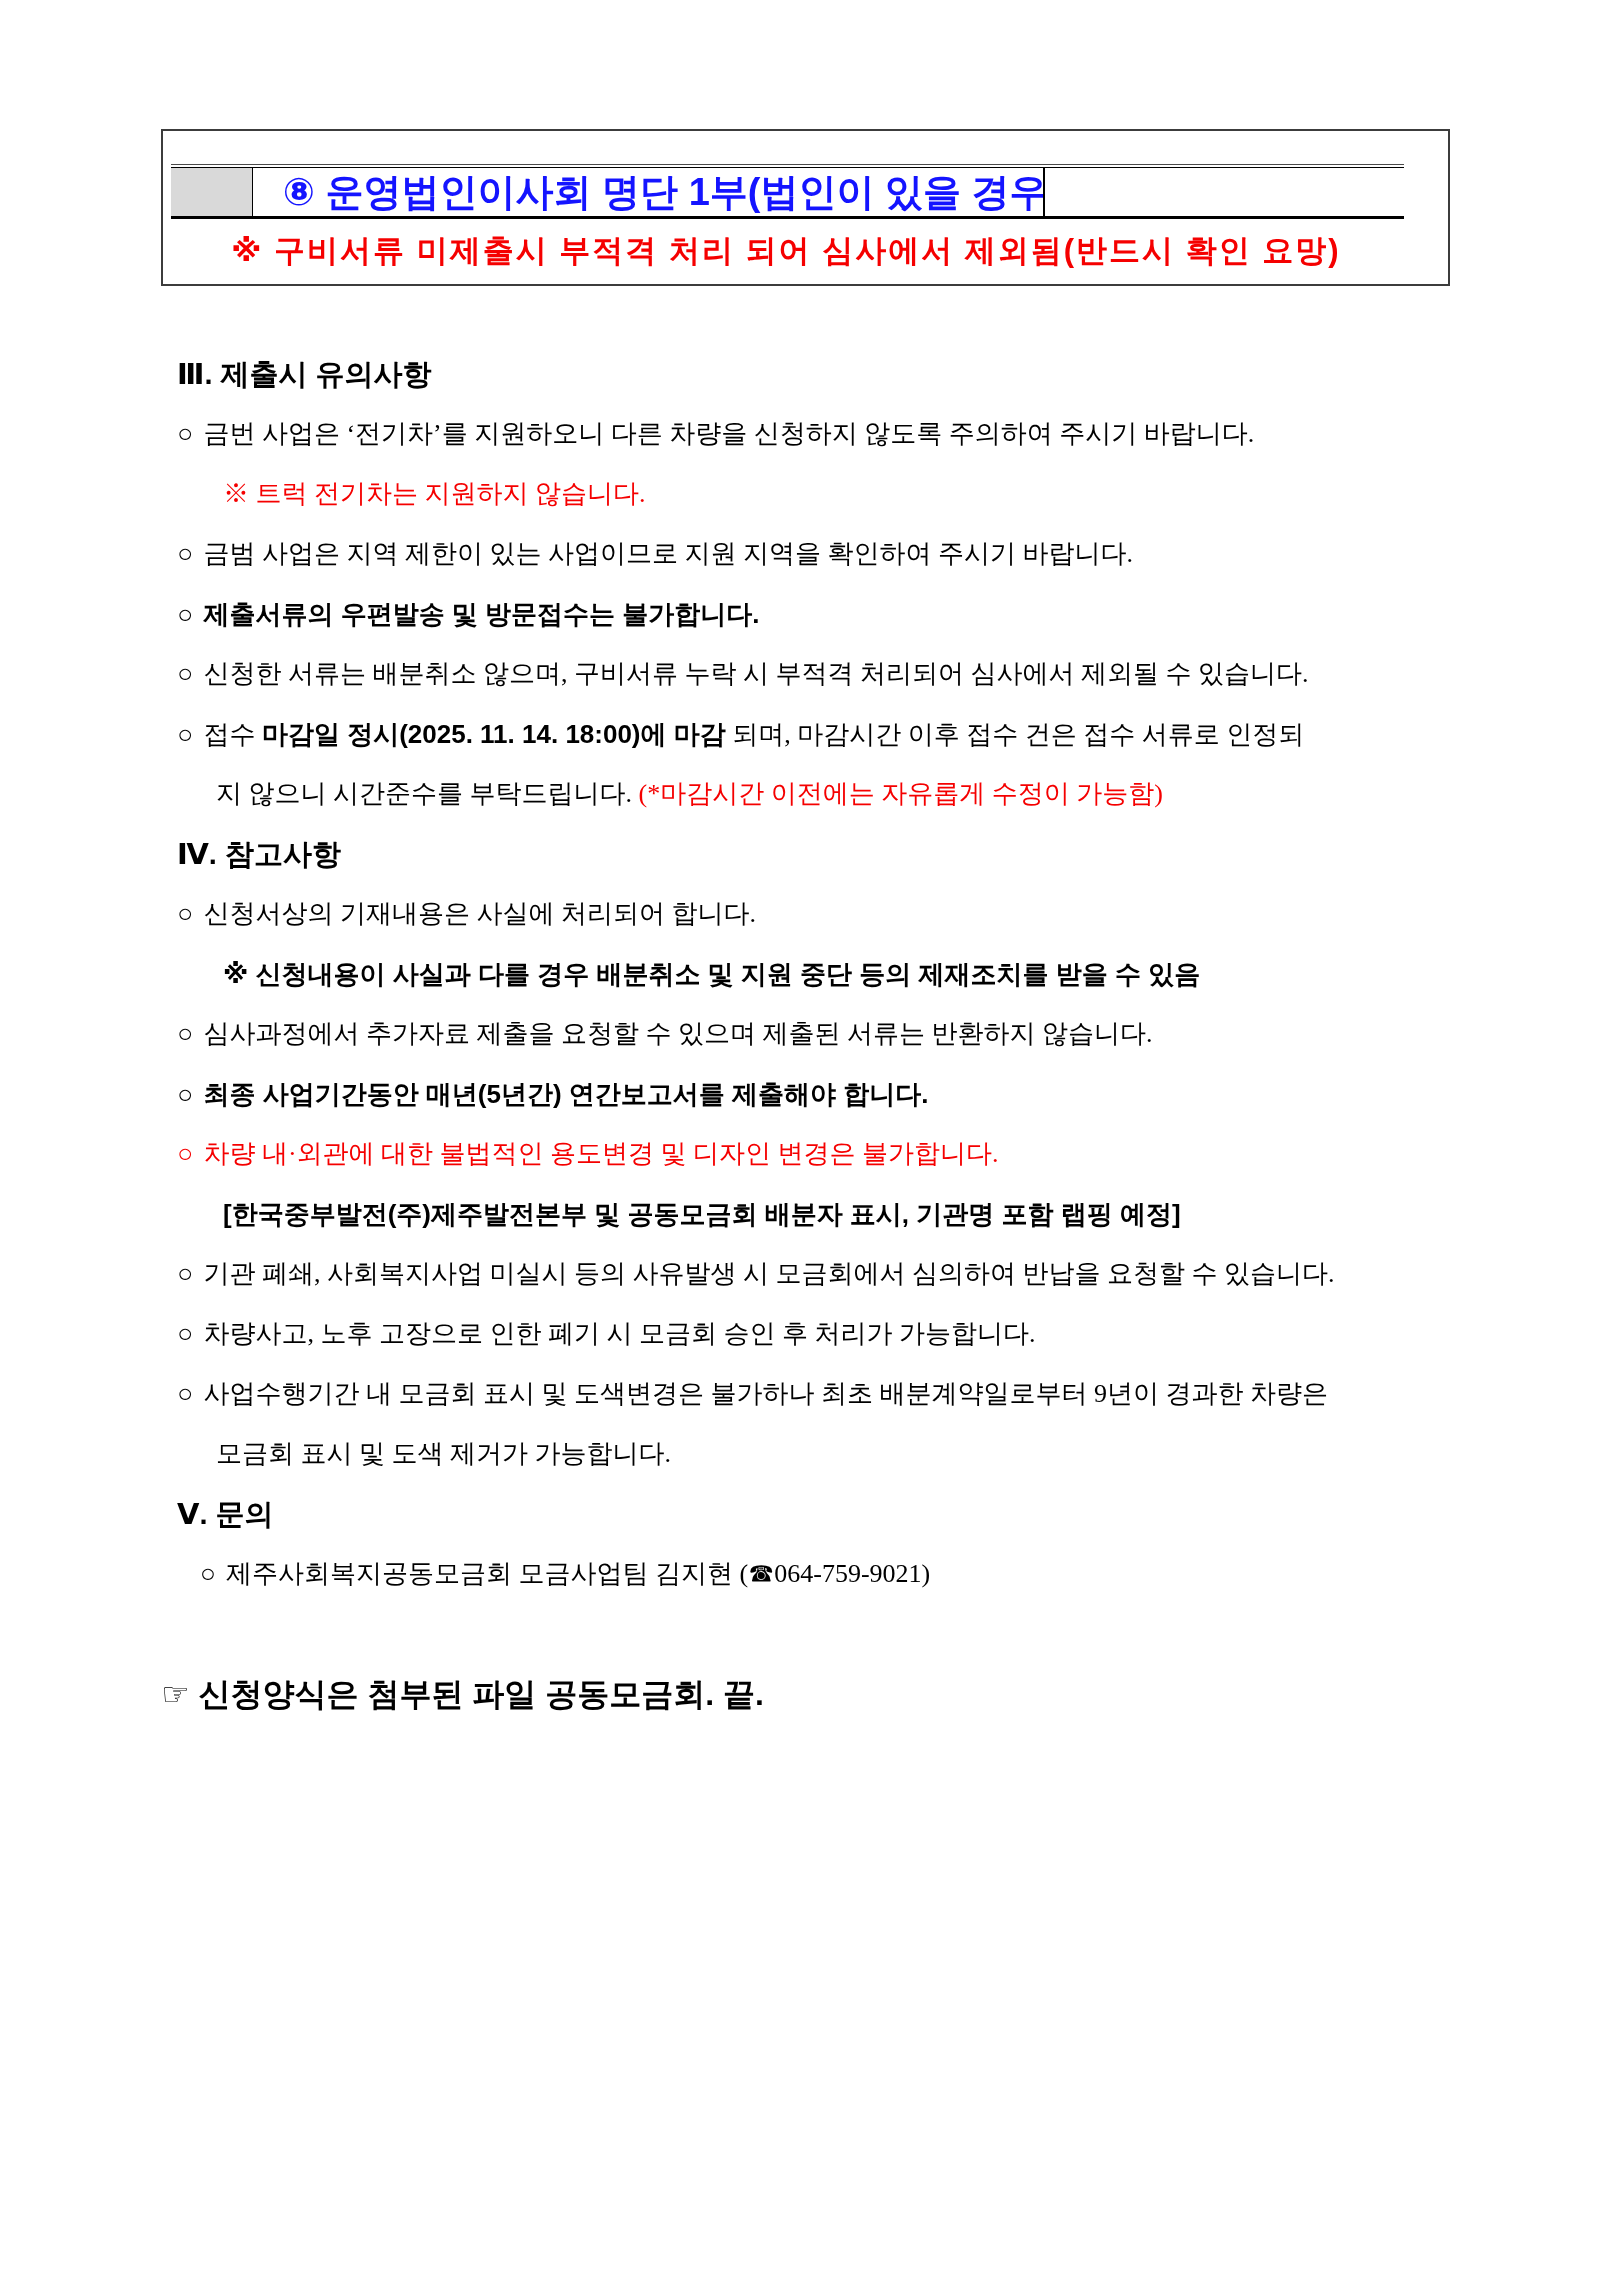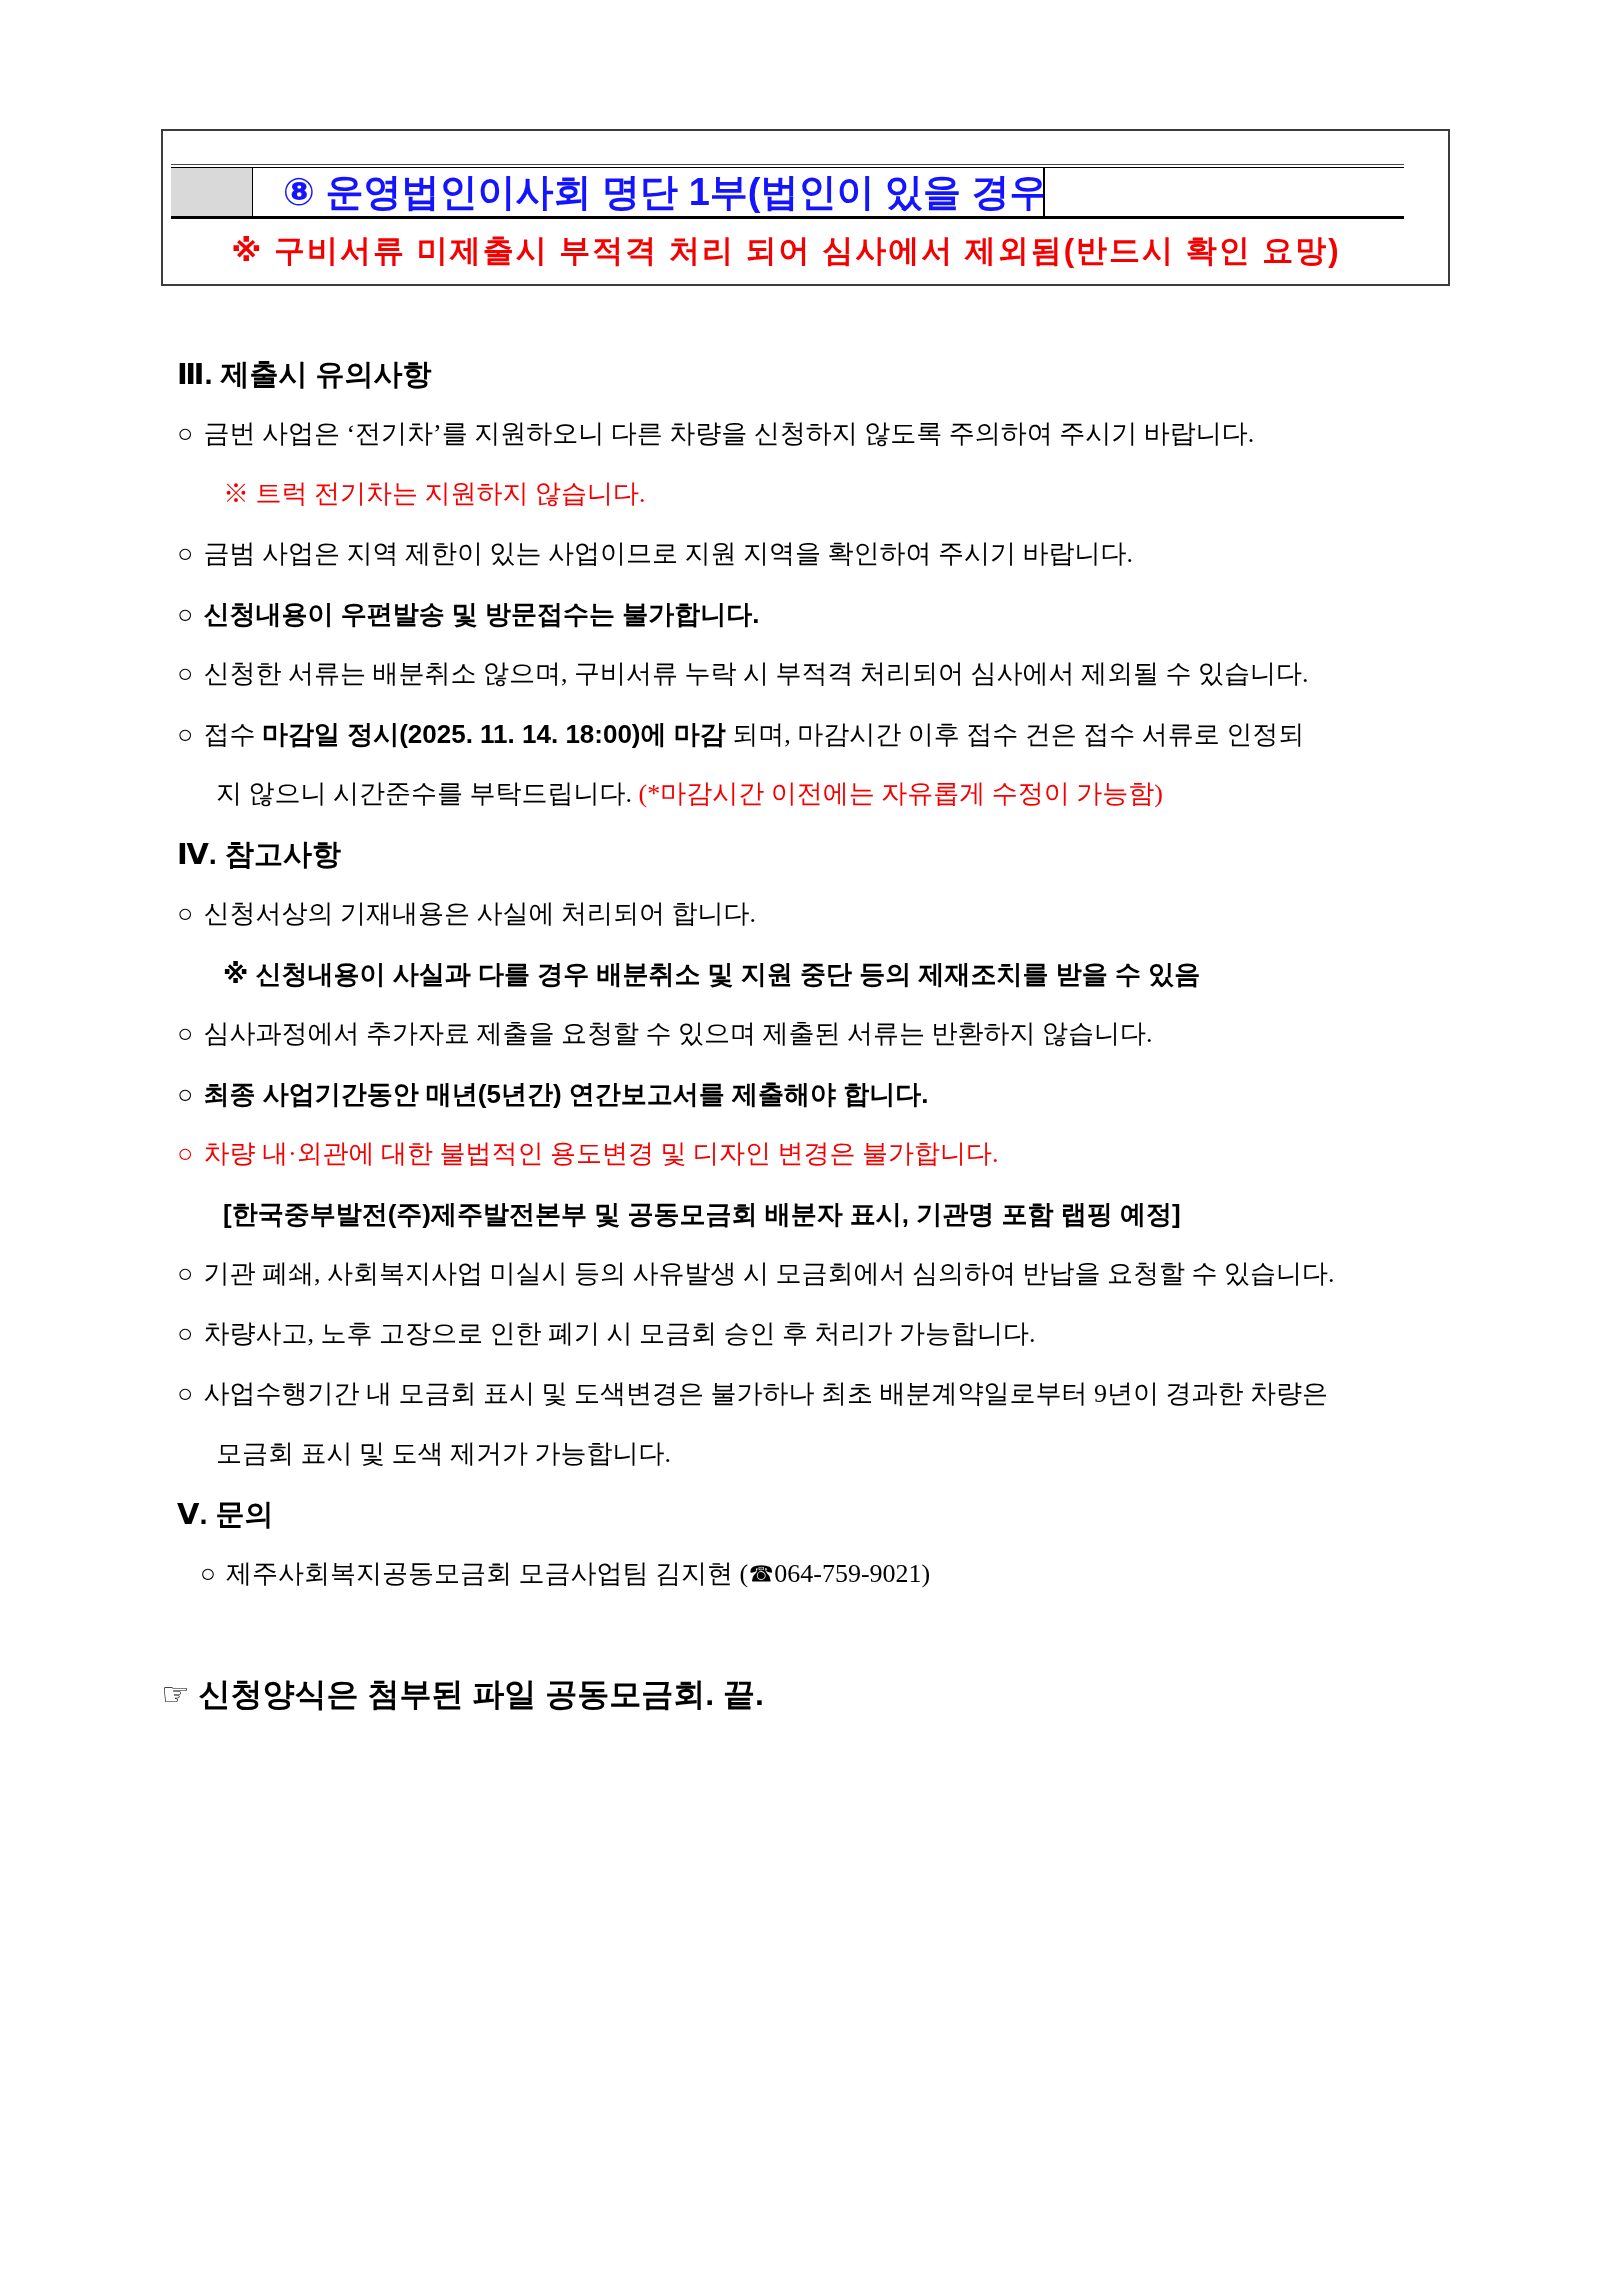--- a/index.html
+++ b/index.html
@@ -134,21 +134,21 @@
       <span class="bullet">○</span><span>금번 사업은 ‘전기차’를 지원하오니 다른 차량을 신청하지 않도록 주의하여 주시기 바랍니다.</span>
     </div>
 
     <div class="line ind-note red">※ 트럭 전기차는 지원하지 않습니다.</div>
 
     <div class="line ind-bullet">
       <span class="bullet">○</span><span>금범 사업은 지역 제한이 있는 사업이므로 지원 지역을 확인하여 주시기 바랍니다.</span>
     </div>
 
     <div class="line ind-bullet boldsans">
-      <span class="bullet">○</span><span>신청내용이 우편발송 및 방문접수는 불가합니다.</span>
+      <span class="bullet">○</span><span>제출서류의 우편발송 및 방문접수는 불가합니다.</span>
     </div>
 
     <div class="line ind-bullet">
       <span class="bullet">○</span><span>신청한 서류는 배분취소 않으며, 구비서류 누락 시 부적격 처리되어 심사에서 제외될 수 있습니다.</span>
     </div>
 
     <div class="line ind-bullet">
       <span class="bullet">○</span><span>접수 </span><span class="boldsans">마감일 정시(2025. 11. 14. 18:00)에 마감</span><span> 되며, 마감시간 이후 접수 건은 접수 서류로 인정되</span>
     </div>
 

